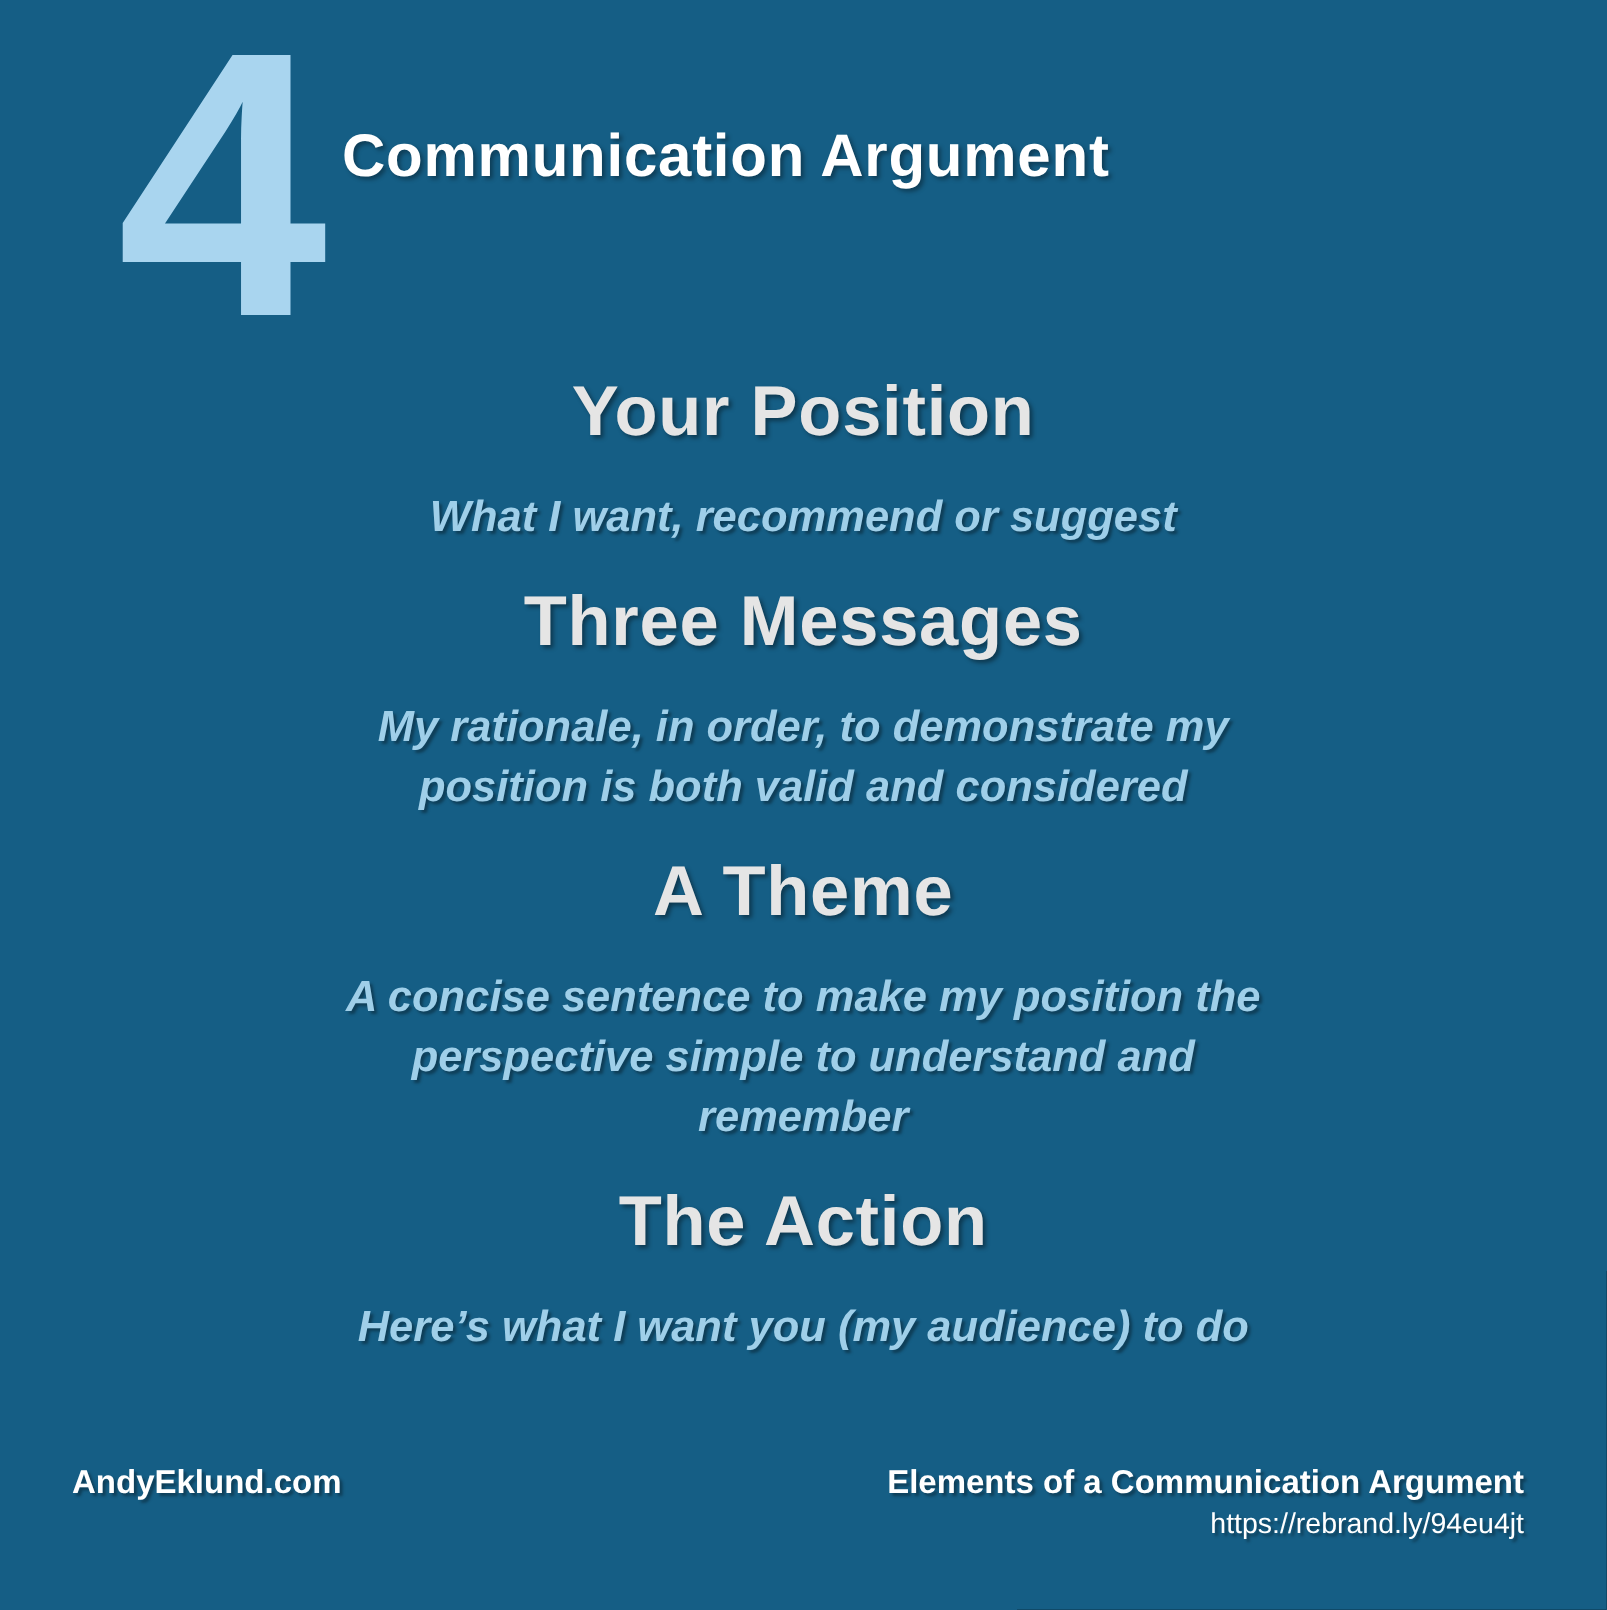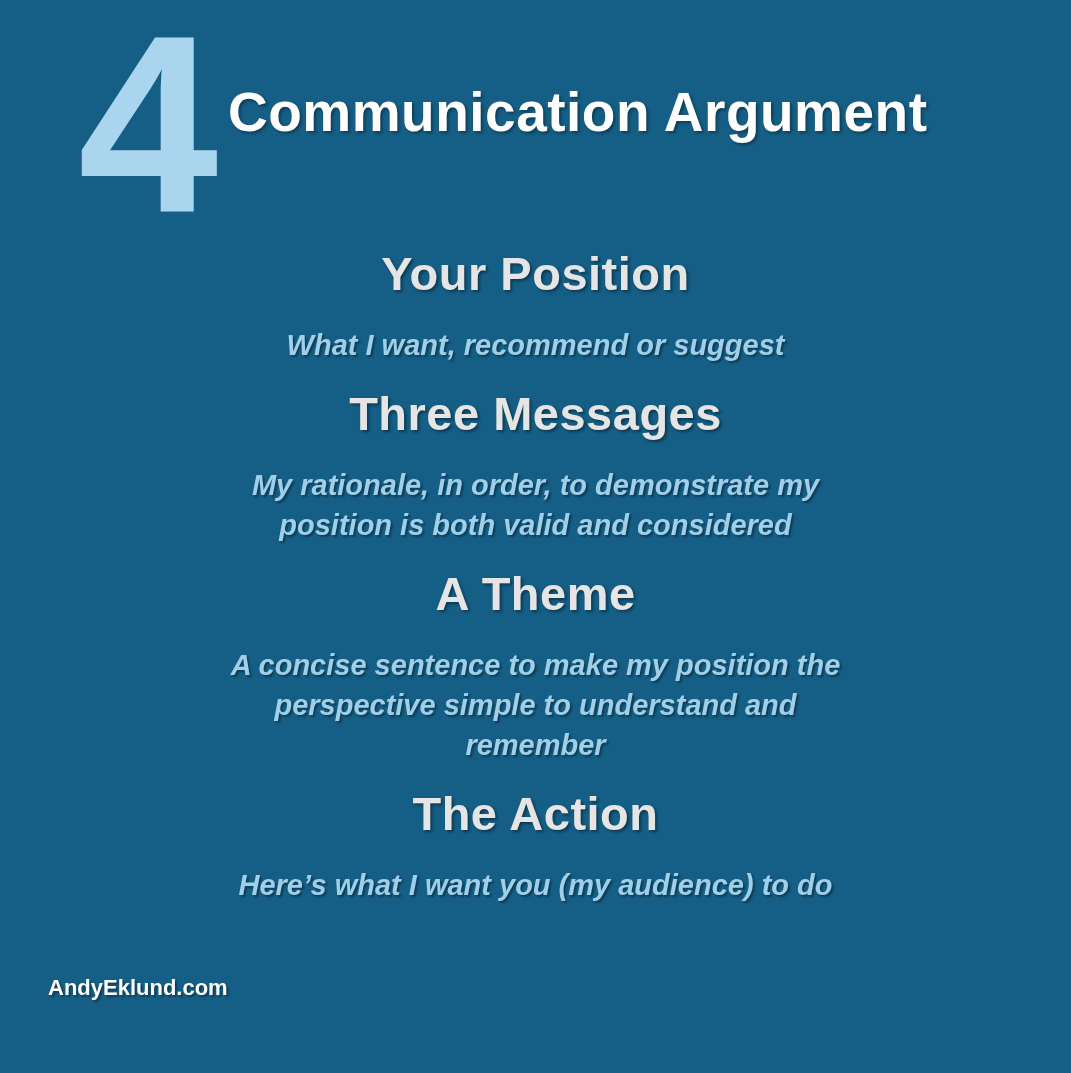--- a/index.html
+++ b/index.html
@@ -43,21 +43,21 @@
     color: #ffffff;
     text-shadow: 2px 2px 3px rgba(0,0,0,0.35);
   }
   .title-line1 {
     font-size: 38px;
     font-weight: bold;
     line-height: 1.15;
     letter-spacing: 0.5px;
   }
   .title-line2 {
-    font-size: 55px;
+    font-size: 40px;
     font-weight: bold;
     line-height: 1.1;
     margin-top: 6px;
     letter-spacing: 0.5px;
   }
 
   
   .sections {
     position: absolute;
     top: 247px;
@@ -153,15 +153,19 @@
 
     <div>
       <div class="section-heading">The Action</div>
       <div class="section-desc">Here’s what I want you (my audience) to do</div>
     </div>
 
   </div>
 
   <div class="footer">
     <div class="footer-brand">AndyEklund.com</div>
+    <div class="footer-right">
+      <div class="footer-right-title">Elements of a Communication Argument</div>
+      <div class="footer-right-url">https://rebrand.ly/94eu4jt</div>
+    </div>
   </div>
 
 </div>
 
 </body></html>

